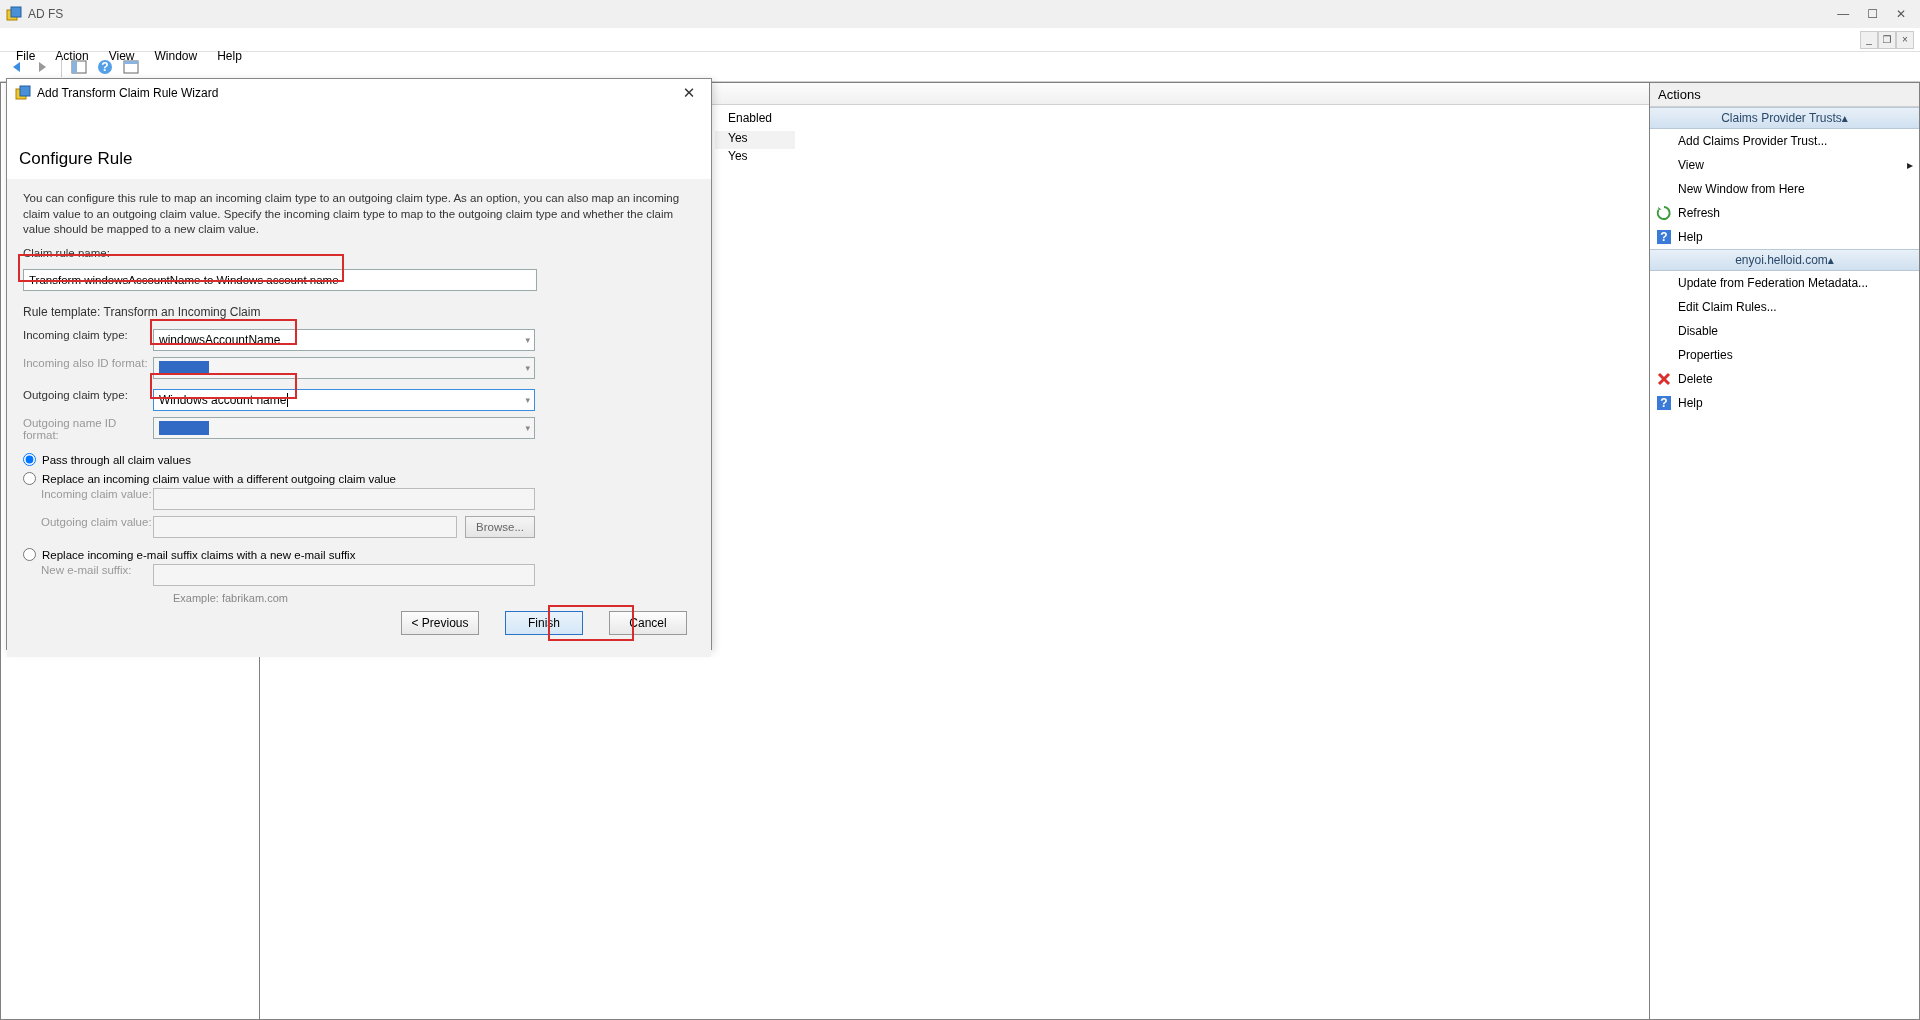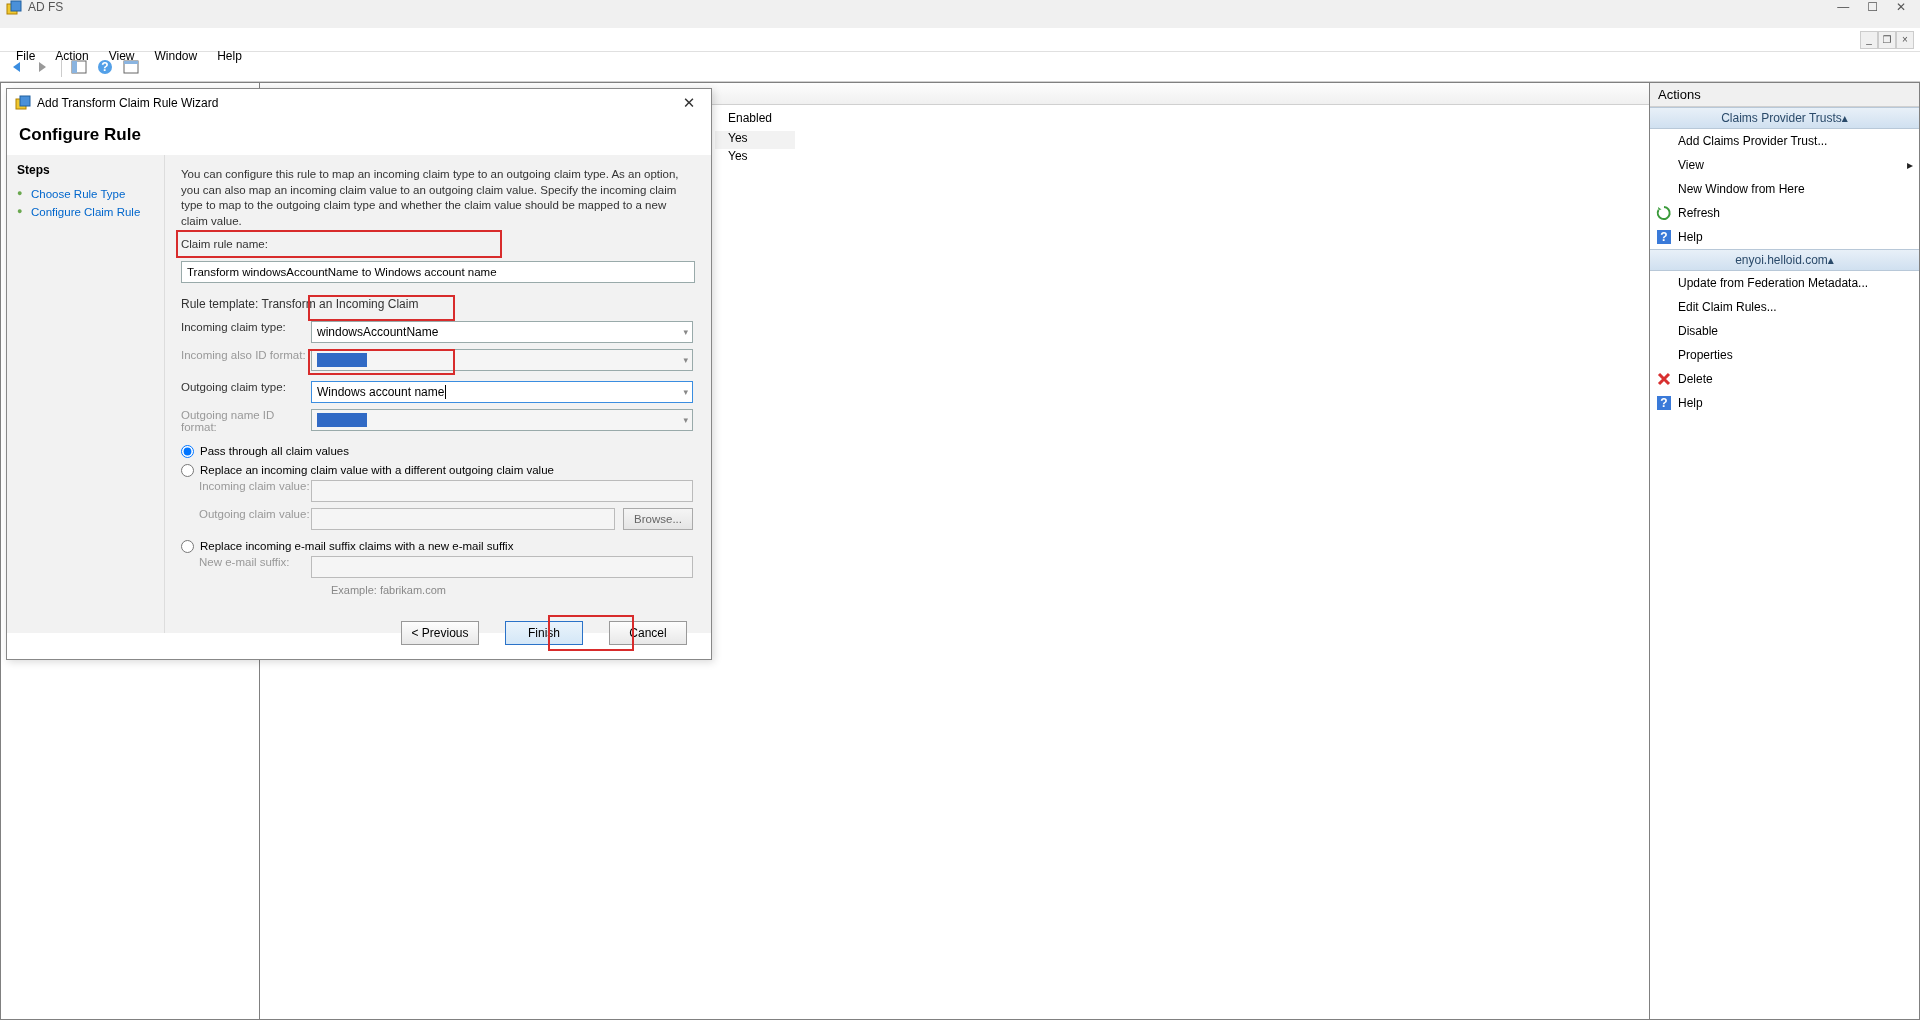--- a/index.html
+++ b/index.html
@@ -1,19 +1,19 @@
 <!DOCTYPE html>
 <html><head>
 <meta charset="utf-8">
 <style>
 * { box-sizing: border-box; margin: 0; padding: 0; font-family: "Segoe UI", Tahoma, sans-serif; font-size: 12px; }
 body { background: #ffffff; width: 1920px; height: 1020px; overflow: hidden; position: relative; }
 
 
-.titlebar { height: 28px; background: #f0f0f0; display: flex; padding: 0 6px; }
+.titlebar { height: 28px; background: #f0f0f0; display: flex; align-items: center; padding: 0 6px; }
 .titlebar .app-icon { width: 16px; height: 16px; margin-right: 6px; display: inline-flex; align-items: center; justify-content: center; }
 .titlebar .title { color: #555; }
 .titlebar .win-controls { margin-left: auto; display: flex; gap: 18px; color: #555; padding-right: 8px;}
 .titlebar .win-controls span { cursor: default; }
 
 
 .menubar { height: 24px; background: #ffffff; display: flex; align-items: center; padding: 0 6px; border-bottom: 1px solid #e0e0e0; }
 .menubar .menu-item { padding: 2px 10px; color: #000; margin-top: 32px; }
 .menubar .mdi-controls { margin-left: auto; display: flex; gap: 0; }
 .menubar .mdi-controls span { width: 18px; height: 18px; display: inline-flex; align-items: center; justify-content: center; background: #f0f0f0; border: 1px solid #ccc; font-size: 10px; color: #555; }
@@ -36,25 +36,25 @@
 .main-pane .row-cell { width: 100px; padding-left: 13px; }
 
 
 .actions-pane .ap-title { background: #f0f0f0; font-weight: 400; padding: 4px 8px; border-bottom: 1px solid #d0d0d0; font-size: 13px; }
 .actions-pane .ap-group-header { background: linear-gradient(#e8f0f8, #d0e0f0); padding: 3px 8px; display: flex; justify-content: center; align-items: center; border-top: 1px solid #b8c8d8; border-bottom: 1px solid #b8c8d8; color: #2a4a6a; }
 .actions-pane .ap-item { padding: 5px 6px 5px 28px; position: relative; color: #000; }
 .actions-pane .ap-item .item-icon { position: absolute; left: 6px; top: 4px; width: 16px; height: 16px; display: inline-flex; align-items: center; justify-content: center; }
 .actions-pane .ap-chev { float: right; font-size: 12px; color: #222;}
 
 
-.dialog { position: absolute; top: 88px; left: 6px; width: 706px; height: 572px; background: #fff; border: 1px solid #888; box-shadow: 2px 2px 8px rgba(0,0,0,0.15); z-index: 100; }
+.dialog { position: absolute; top: 78px; left: 6px; width: 706px; height: 572px; background: #fff; border: 1px solid #888; box-shadow: 2px 2px 8px rgba(0,0,0,0.15); z-index: 100; }
 .dialog .dlg-titlebar { height: 28px; background: #fff; display: flex; align-items: center; padding: 0 8px; }
 .dialog .dlg-titlebar .dlg-icon { width: 16px; height: 16px; margin-right: 6px; }
 .dialog .dlg-close { margin-left: auto; width: 28px; height: 20px; display: inline-flex; align-items: center; justify-content: center; font-size: 15px; color: #333; cursor: default;}
-.dialog .dlg-header { padding: 8px 16px 10px 12px; font-size: 17px; font-weight: bold; color: #000; }
+.dialog .dlg-header { padding: 8px 16px 10px 12px; font-size: 17px; font-weight: normal; color: #000; margin-top: 34px; }
 .dialog .dlg-body { display: flex; height: 478px; }
 .dialog .steps-pane { width: 166px; background: #f2f2f2; border-right: 1px solid #ddd; padding: 8px 0 0 10px; }
 .dialog .steps-pane .steps-title { font-weight: bold; color: #000; margin-bottom: 8px; font-size: 12px;}
 .dialog .steps-pane .step { padding: 3px 0 3px 14px; position: relative; color: #0066cc; font-size: 11.5px; }
 .dialog .steps-pane .step::before { content: "●"; position: absolute; left: 0; top: 3px; color: #6aa84f; font-size: 9px; }
 .dialog .form-pane { flex: 1; background: #f2f2f2; padding: 12px 16px; position: relative; }
 .dialog .form-pane .intro-text { color: #333; font-size: 11.5px; line-height: 1.35; margin-bottom: 8px; }
 .dialog .form-row { display: flex; align-items: flex-start; min-height: 26px; margin-bottom: 2px; }
 .dialog .form-row .fr-label { width: 130px; color: #333; font-size: 11.5px; }
 .dialog .form-row .fr-label.disabled { color: #999; }
@@ -238,25 +238,20 @@
       <svg width="16" height="16">
           <rect x="1" y="4" width="10" height="10" fill="#f0c830" stroke="#b08000"></rect>
           <rect x="5" y="1" width="10" height="10" fill="#4a90d9" stroke="#2060a0"></rect>
         </svg>
     </span>
     <span>Add Transform Claim Rule Wizard</span>
     <span class="dlg-close">✕</span>
   </div>
   <div class="dlg-header">Configure Rule</div>
   <div class="dlg-body">
-    <div class="steps-pane">
-      <div class="steps-title">Steps</div>
-      <div class="step">Choose Rule Type</div>
-      <div class="step">Configure Claim Rule</div>
-    </div>
     <div class="form-pane">
       <div class="intro-text">You can configure this rule to map an incoming claim type to an outgoing claim type. As an option, you can also map an incoming claim value to an outgoing claim value. Specify the incoming claim type to map to the outgoing claim type and whether the claim value should be mapped to a new claim value.</div>
 
       <div style="margin-top:4px;" class="intro-text">Claim rule name:</div>
       <input type="text" class="full-text" value="Transform windowsAccountName to Windows account name" style="">
 
       <div style="margin-top:14px; margin-bottom:10px; font-size:11.5px; color:#333;">
         <span>Rule template: </span><span>Transform an Incoming Claim</span>
       </div>
 

